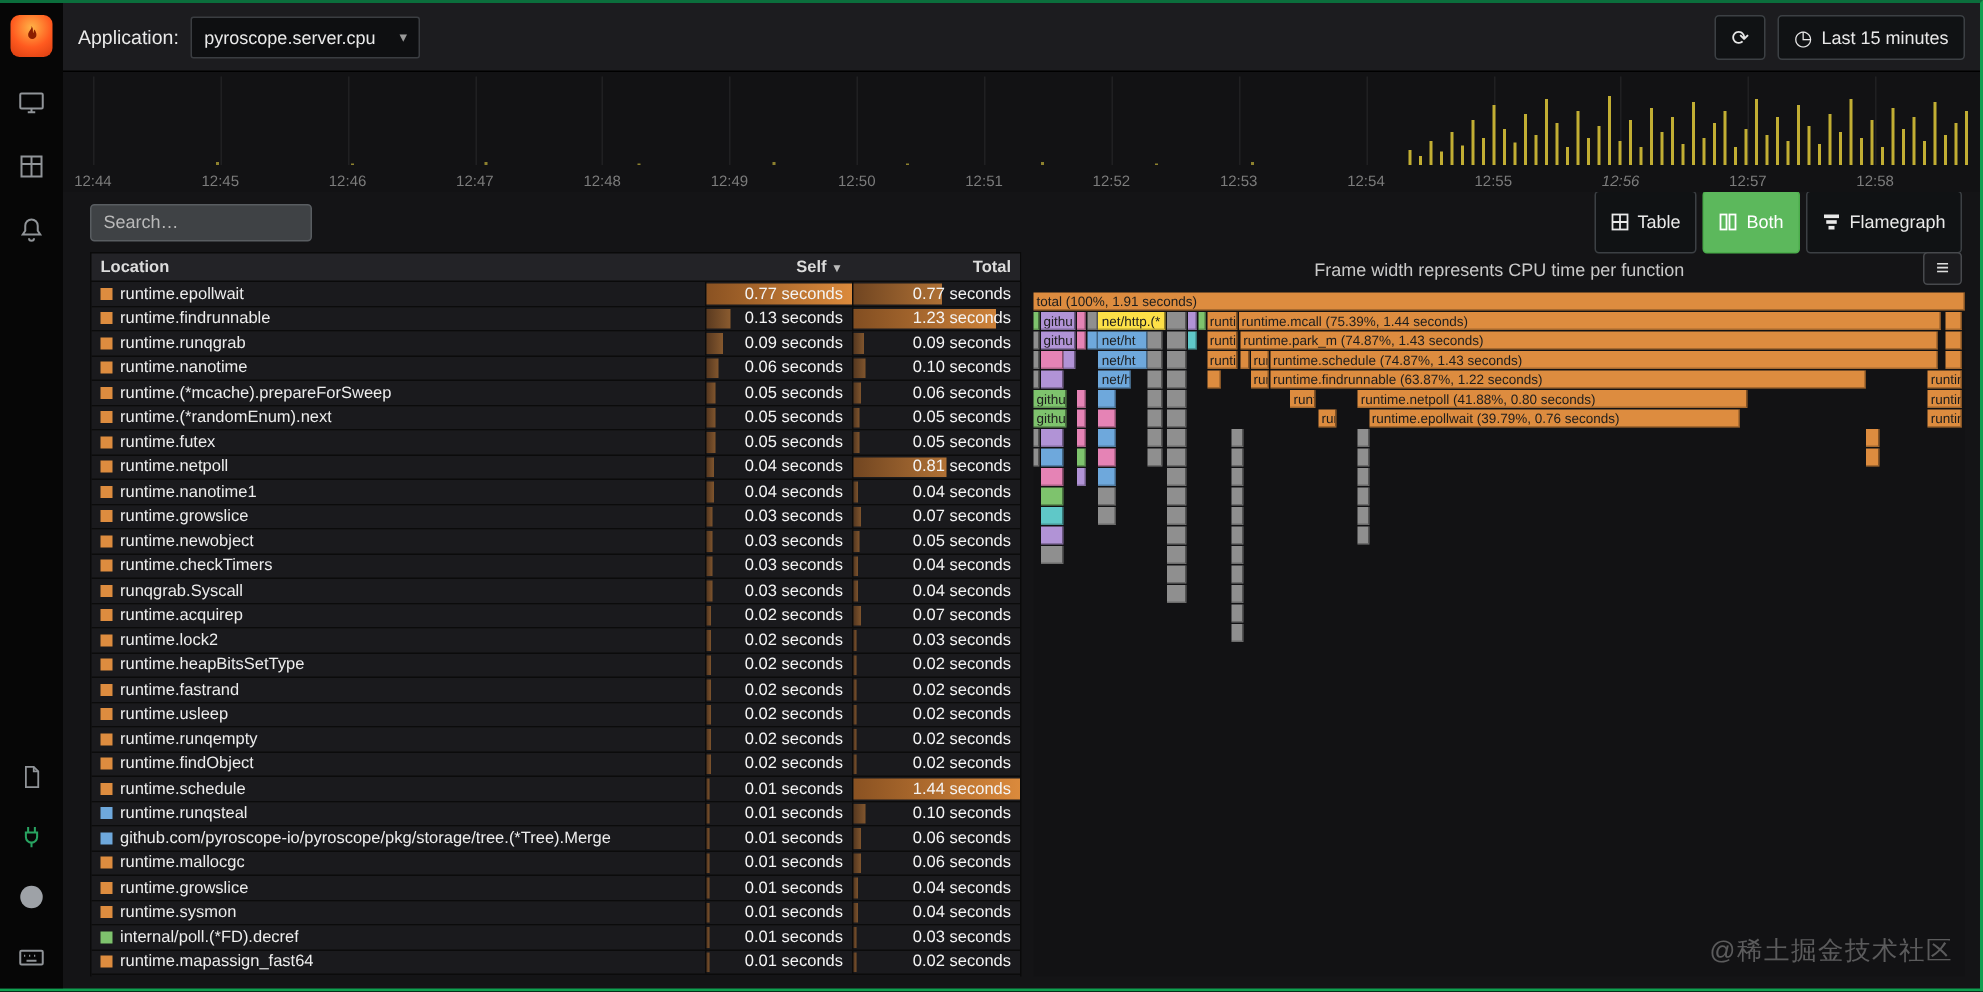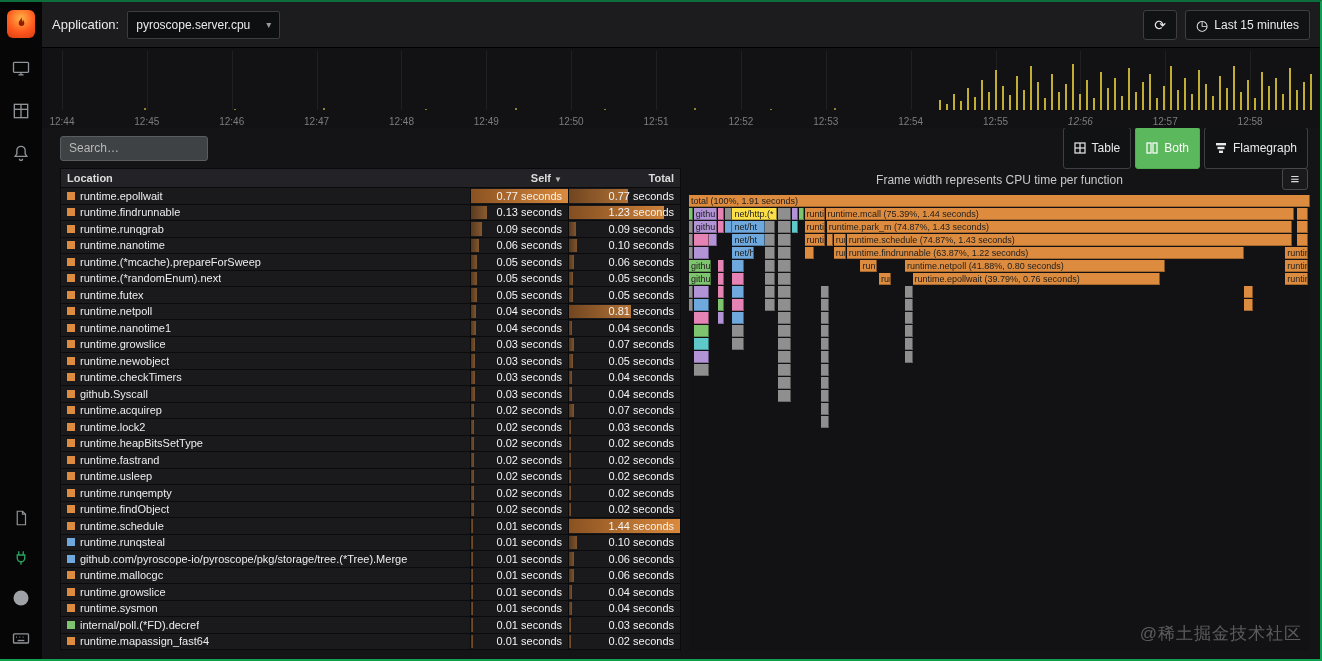--- a/index.html
+++ b/index.html
@@ -453,21 +453,21 @@
                 <span>0.03 seconds</span>
               </div>
               <div class="cell val total">
                 <div class="fill" style="width: 2.77778%; opacity: 0.51;"></div>
                 <span>0.04 seconds</span>
               </div>
             </div>
             <div class="trow">
               <div class="cell loc">
                 <span class="dot" style="background: rgb(221, 140, 63);"></span>
-                <span class="fname">github.Syscall</span>
+                <span class="fname">runqgrab.Syscall</span>
               </div>
               <div class="cell val self">
                 <div class="fill" style="width: 3.8961%; opacity: 0.52;"></div>
                 <span>0.03 seconds</span>
               </div>
               <div class="cell val total">
                 <div class="fill" style="width: 2.77778%; opacity: 0.51;"></div>
                 <span>0.04 seconds</span>
               </div>
             </div>

